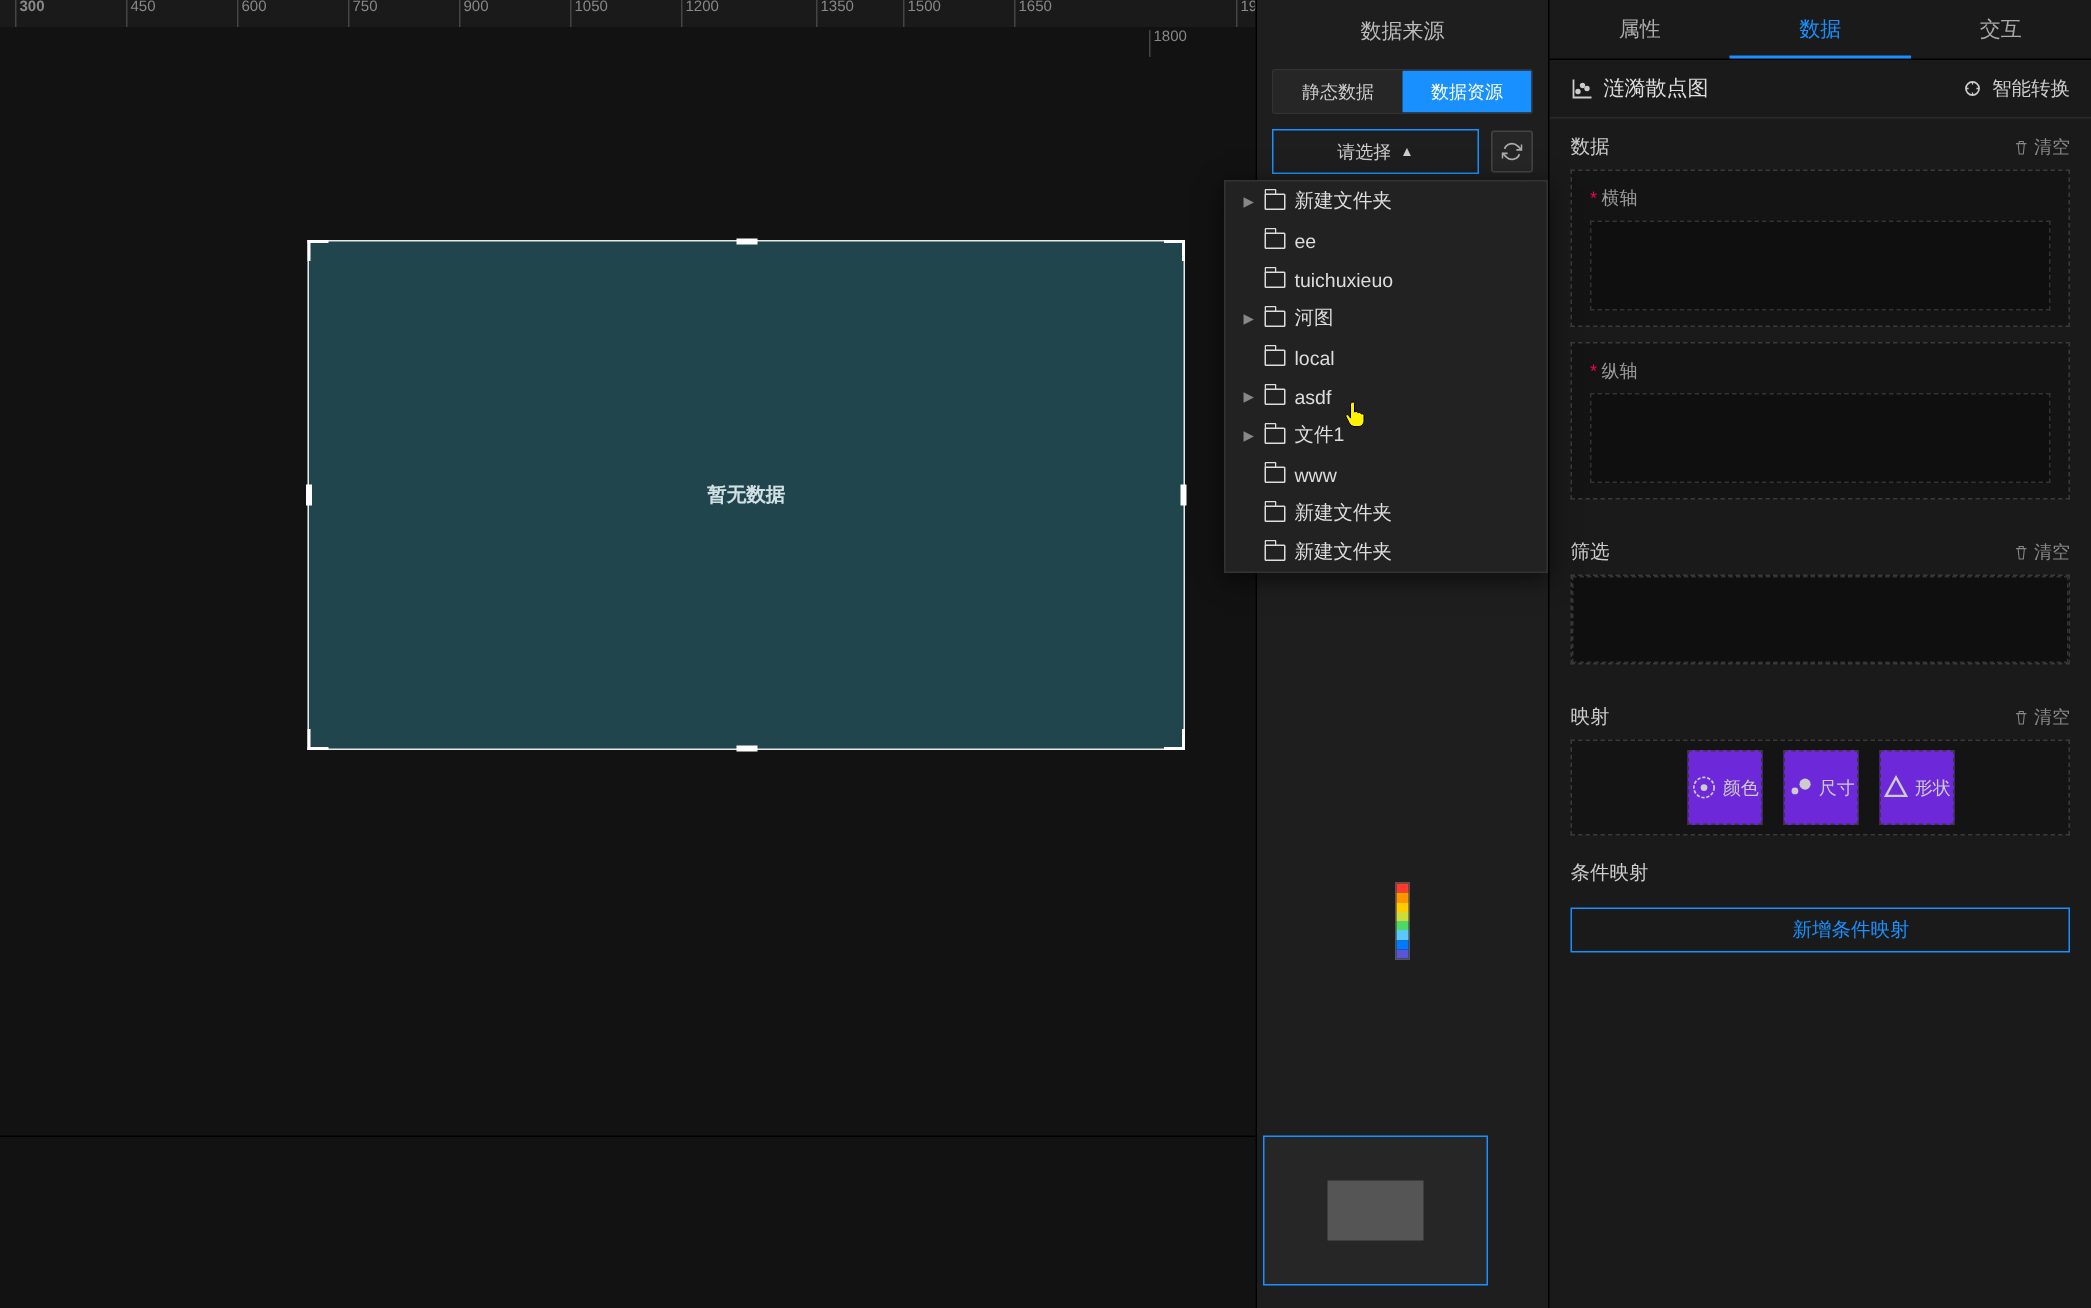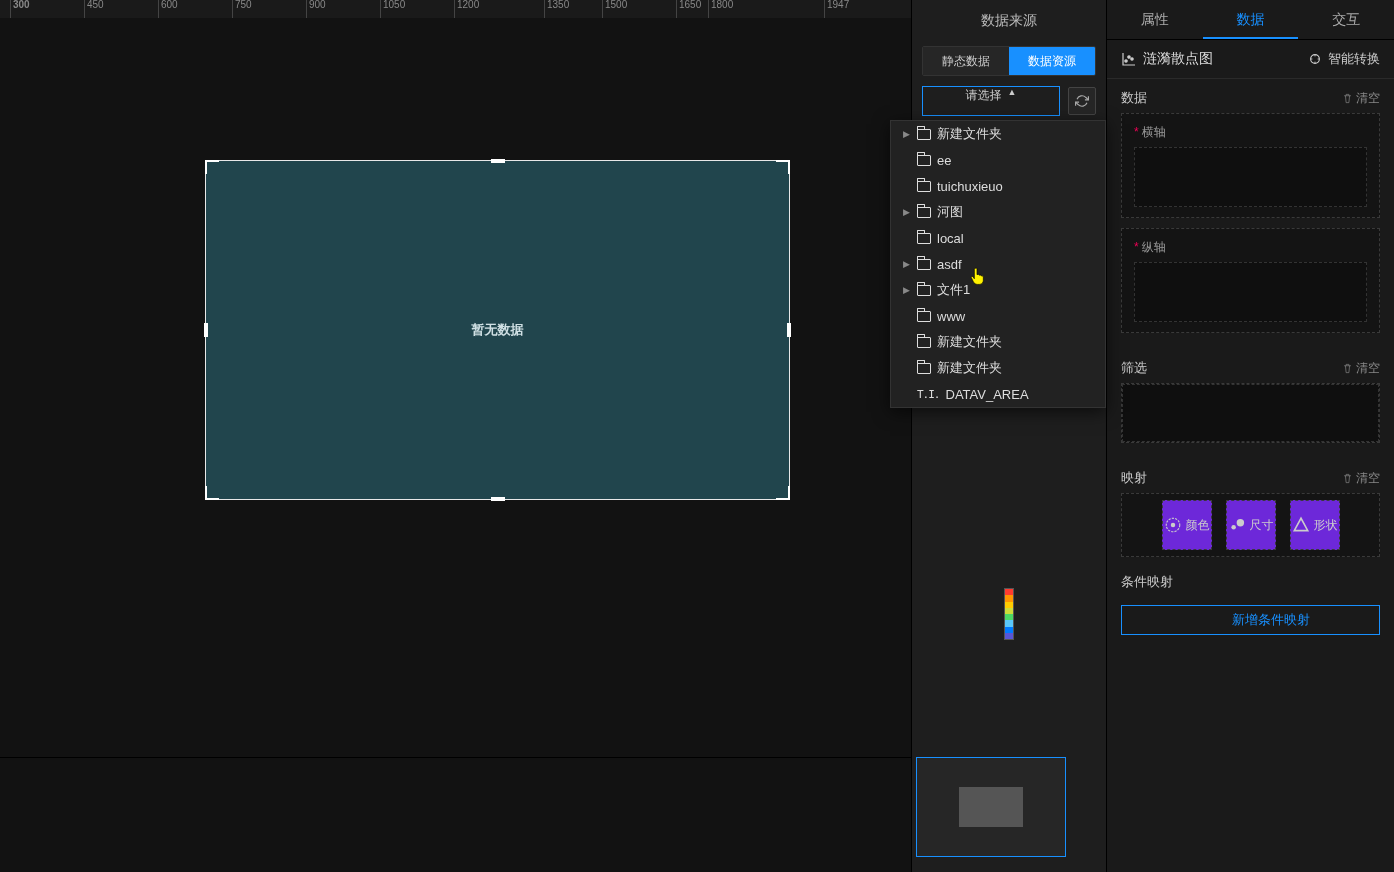--- a/index.html
+++ b/index.html
@@ -26,21 +26,21 @@
   
   .thumb-strip { position: absolute; left: 0; right: 0; bottom: 0; height: 115px; background: #121212; border-top: 1px solid #000; }
 
   
   .ds-panel { width: 195px; background: #1e1e1e; border-left: 1px solid #000; display: flex; flex-direction: column; position: relative; }
   .ds-title { height: 40px; line-height: 40px; text-align: center; color: #bbb; font-size: 14px; background: #1e1e1e; }
   .ds-tabs { display: flex; height: 30px; margin: 6px 10px 6px; border-radius: 2px; overflow: hidden; font-size: 12px; border: 1px solid #333; }
   .ds-tab { flex: 1; text-align: center; line-height: 28px; background: #262626; color: #ccc; cursor: pointer; }
   .ds-tab.active { background: #1890ff; color: #fff; }
   .ds-select-row { display: flex; align-items: center; padding: 4px 10px 10px; gap: 8px; }
-  .ds-select { flex: 1; height: 30px; border: 1px solid #1890ff; background: transparent; color: #ccc; font-size: 12px; display: flex; align-items: flex-start; justify-content: center; gap: 6px; cursor: pointer; }
+  .ds-select { flex: 1; height: 30px; border: 1px solid #1890ff; background: transparent; color: #ccc; font-size: 12px; display: flex; align-items: center; justify-content: center; gap: 6px; cursor: pointer; }
   .refresh-btn { width: 28px; height: 28px; border: 1px solid #444; background: #262626; display: flex; align-items: center; justify-content: center; color: #aaa; cursor: pointer; border-radius: 2px; }
 
   
   .tree-pop { position: absolute; top: 120px; left: -22px; width: 216px; background: #222; border: 1px solid #333; max-height: 320px; overflow: hidden; z-index: 50; box-shadow: 0 4px 16px rgba(0,0,0,.6); }
   .tree-scroll { max-height: 318px; overflow-y: auto; }
   .tree-scroll::-webkit-scrollbar { width: 6px; }
   .tree-scroll::-webkit-scrollbar-thumb { background: #555; border-radius: 3px; }
   .tree-item { height: 26px; display: flex; align-items: center; gap: 6px; padding-left: 12px; font-size: 13px; color: #ddd; cursor: pointer; white-space: nowrap; }
   .tree-item.selected { background: #1890ff; color: #fff; }
   .caret { width: 8px; display: inline-block; color: #888; font-size: 9px; }
@@ -52,21 +52,21 @@
 
   
   .gauge { position: absolute; bottom: 232px; left: 50%; transform: translateX(-50%); width: 10px; height: 52px; border: 1px solid #555; background: #111; display: flex; flex-direction: column; }
   .gauge span { flex: 1; }
 
   
   .thumb { position: absolute; bottom: 15px; left: 4px; width: 150px; height: 100px; border: 1px solid #1890ff; background: #262626; display: flex; align-items: center; justify-content: center; }
   .thumb-inner { width: 64px; height: 40px; background: #555; }
 
   
-  .prop-panel { width: 288px; background: #1a1a1a; border-left: 1px solid #000; display: flex; flex-direction: column; overflow-y: auto; }
+  .prop-panel { width: 362px; background: #1a1a1a; border-left: 1px solid #000; display: flex; flex-direction: column; overflow-y: auto; }
   .prop-tabs { display: flex; height: 40px; border-bottom: 1px solid #000; }
   .prop-tab { flex: 1; text-align: center; line-height: 38px; font-size: 14px; color: #aaa; cursor: pointer; }
   .prop-tab.active { color: #1890ff; border-bottom: 2px solid #1890ff; }
   .chart-head { display: flex; align-items: center; justify-content: space-between; padding: 10px 14px; border-bottom: 1px solid #2a2a2a; }
   .chart-name { display: flex; align-items: center; gap: 6px; font-size: 14px; color: #ddd; }
   .smart { display: flex; align-items: center; gap: 6px; font-size: 13px; color: #ccc; cursor: pointer; }
   .section { padding: 10px 14px 6px; }
   .sec-head { display: flex; justify-content: space-between; align-items: center; font-size: 13px; color: #ccc; margin-bottom: 6px; }
   .clear-link { display: flex; align-items: center; gap: 3px; color: #888; font-size: 12px; cursor: pointer; }
   .field-box { border: 1px dashed #3a3a3a; padding: 10px 12px; margin-bottom: 10px; background: #141414; }
@@ -90,21 +90,21 @@
         <div class="tick" style="left: 10px; font-weight: bold;">300</div>
         <div class="tick" style="left: 84px;">450</div>
         <div class="tick" style="left: 158px;">600</div>
         <div class="tick" style="left: 232px;">750</div>
         <div class="tick" style="left: 306px;">900</div>
         <div class="tick" style="left: 380px;">1050</div>
         <div class="tick" style="left: 454px;">1200</div>
         <div class="tick" style="left: 544px;">1350</div>
         <div class="tick" style="left: 602px;">1500</div>
         <div class="tick" style="left: 676px;">1650</div>
-        <div class="tick" style="left: 708px;">1800</div>
+        <div class="tick" style="left: 766px; margin-top: 20px;">1800</div>
         <div class="tick" style="left: 824px;">1947</div>
       </div>
 
     <div class="canvas">
       <span class="corner tl"></span>
       <span class="corner tr"></span>
       <span class="corner bl"></span>
       <span class="corner br"></span>
       <span class="handle t"></span>
       <span class="handle b"></span>
@@ -180,25 +180,20 @@
           <div class="tree-item">
             <span class="caret hidden">▶</span>
             <span class="folder-ic"></span>
             <span>新建文件夹</span>
           </div>
           <div class="tree-item">
             <span class="caret hidden">▶</span>
             <span class="folder-ic"></span>
             <span>新建文件夹</span>
           </div>
-          <div class="tree-item">
-            <span class="caret hidden">▶</span>
-            <span class="table-ic">T.I.</span>
-            <span>DATAV_AREA</span>
-          </div>
         </div>
     </div>
 
     <svg class="cursor-ptr" style="top:266px; left:58px;" viewBox="0 0 24 28">
         <path fill="#fff200" stroke="#000" stroke-width="1" d="M9 2c1 0 1.5.8 1.5 1.8V12l1.5-.5c1-.3 1.8.4 1.8 1.3l1.4-.3c1-.2 1.8.5 1.8 1.4l1.2-.1c1 0 1.8.8 1.8 1.8v5c0 3-2 6-6 6h-3c-3 0-5-2-6-4l-3-6c-.5-1 .2-2 1.2-2 .7 0 1.2.4 1.6 1l1.7 2.5V3.8C7.5 2.8 8 2 9 2z"></path>
       </svg>
 
     <div class="gauge">
       <span style="background:#ff3b30"></span>
         <span style="background:#ff9500"></span>

